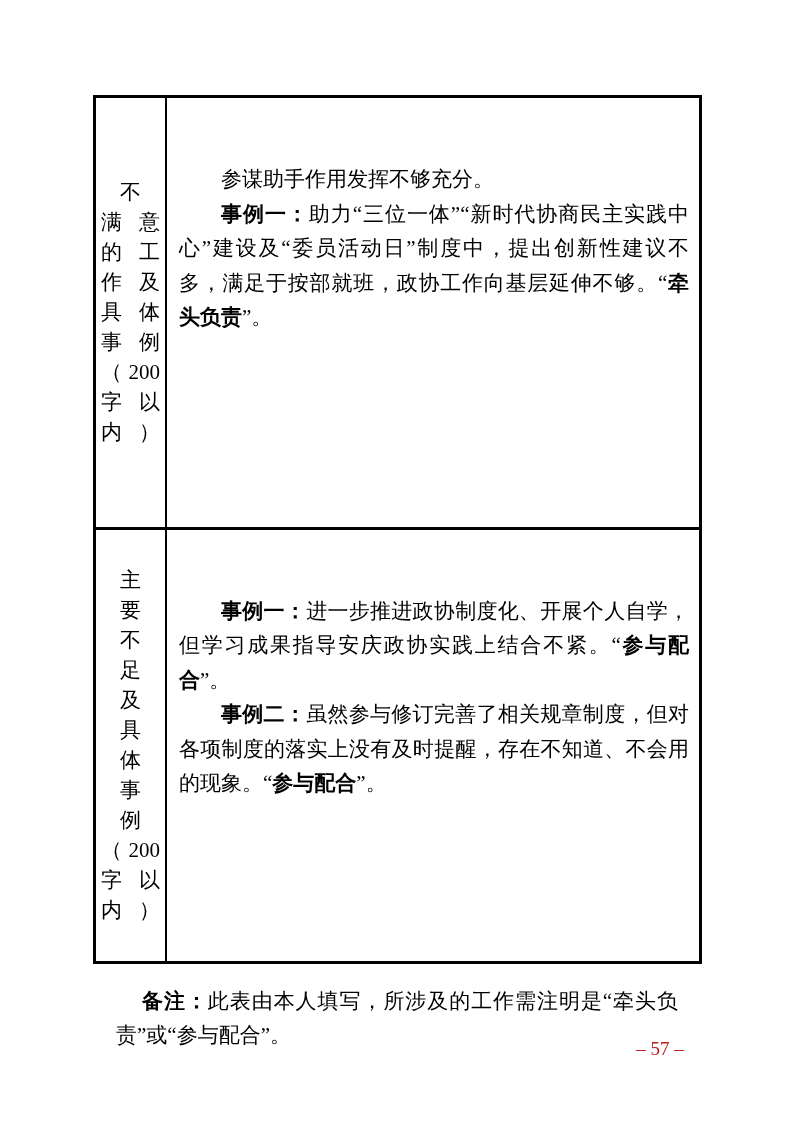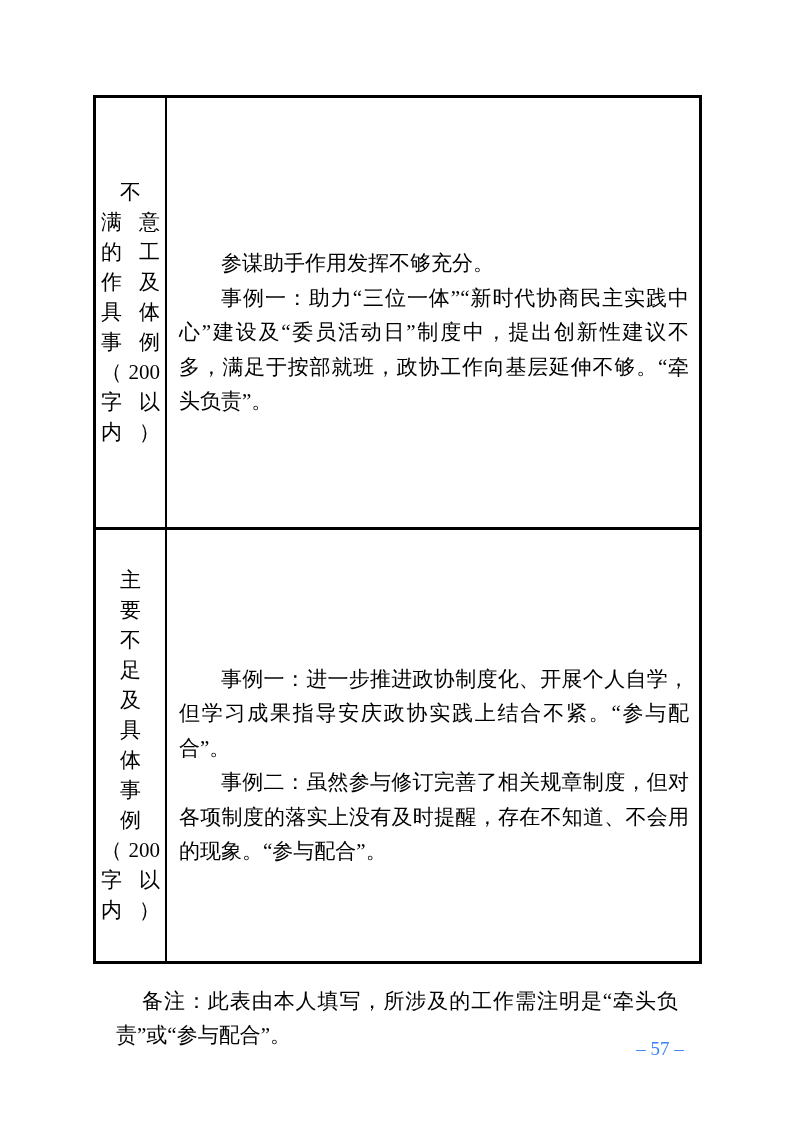--- a/index.html
+++ b/index.html
@@ -44,31 +44,30 @@
     text-justify: inter-character;
   }
   .vlabel-line.single {
     text-align: center;
     text-align-last: center;
   }
 
   .content-cell {
     display: flex;
     flex-direction: column;
-    justify-content: center;
-    padding: 40px 10px 0 12px;
+    padding: 64px 10px 0 12px;
     font-size: 21px;
     line-height: 34.5px;
   }
   .para {
     text-align: justify;
     text-justify: inter-character;
     text-indent: 2em;
   }
-  .b { font-weight: 400; }
+  .b { font-weight: 700; }
 
   
   .note {
     position: absolute;
     left: 116px;
     top: 972px;
     width: 562px;
     font-size: 21px;
     line-height: 34px;
     text-align: justify;
@@ -78,21 +77,21 @@
   }
 
   
   .page-number {
     position: absolute;
     left: 620px;
     top: 1038px;
     width: 80px;
     text-align: center;
     font-size: 19px;
-    color: #3b82f6;
+    color: #b91c1c;
   }
 </style>
 </head>
 <body>
 
 <div class="page">
 
   <div class="form-table" id="form-table">
       <div class="cell label-cell row-divider">
         <div class="vlabel-line single">不</div>

